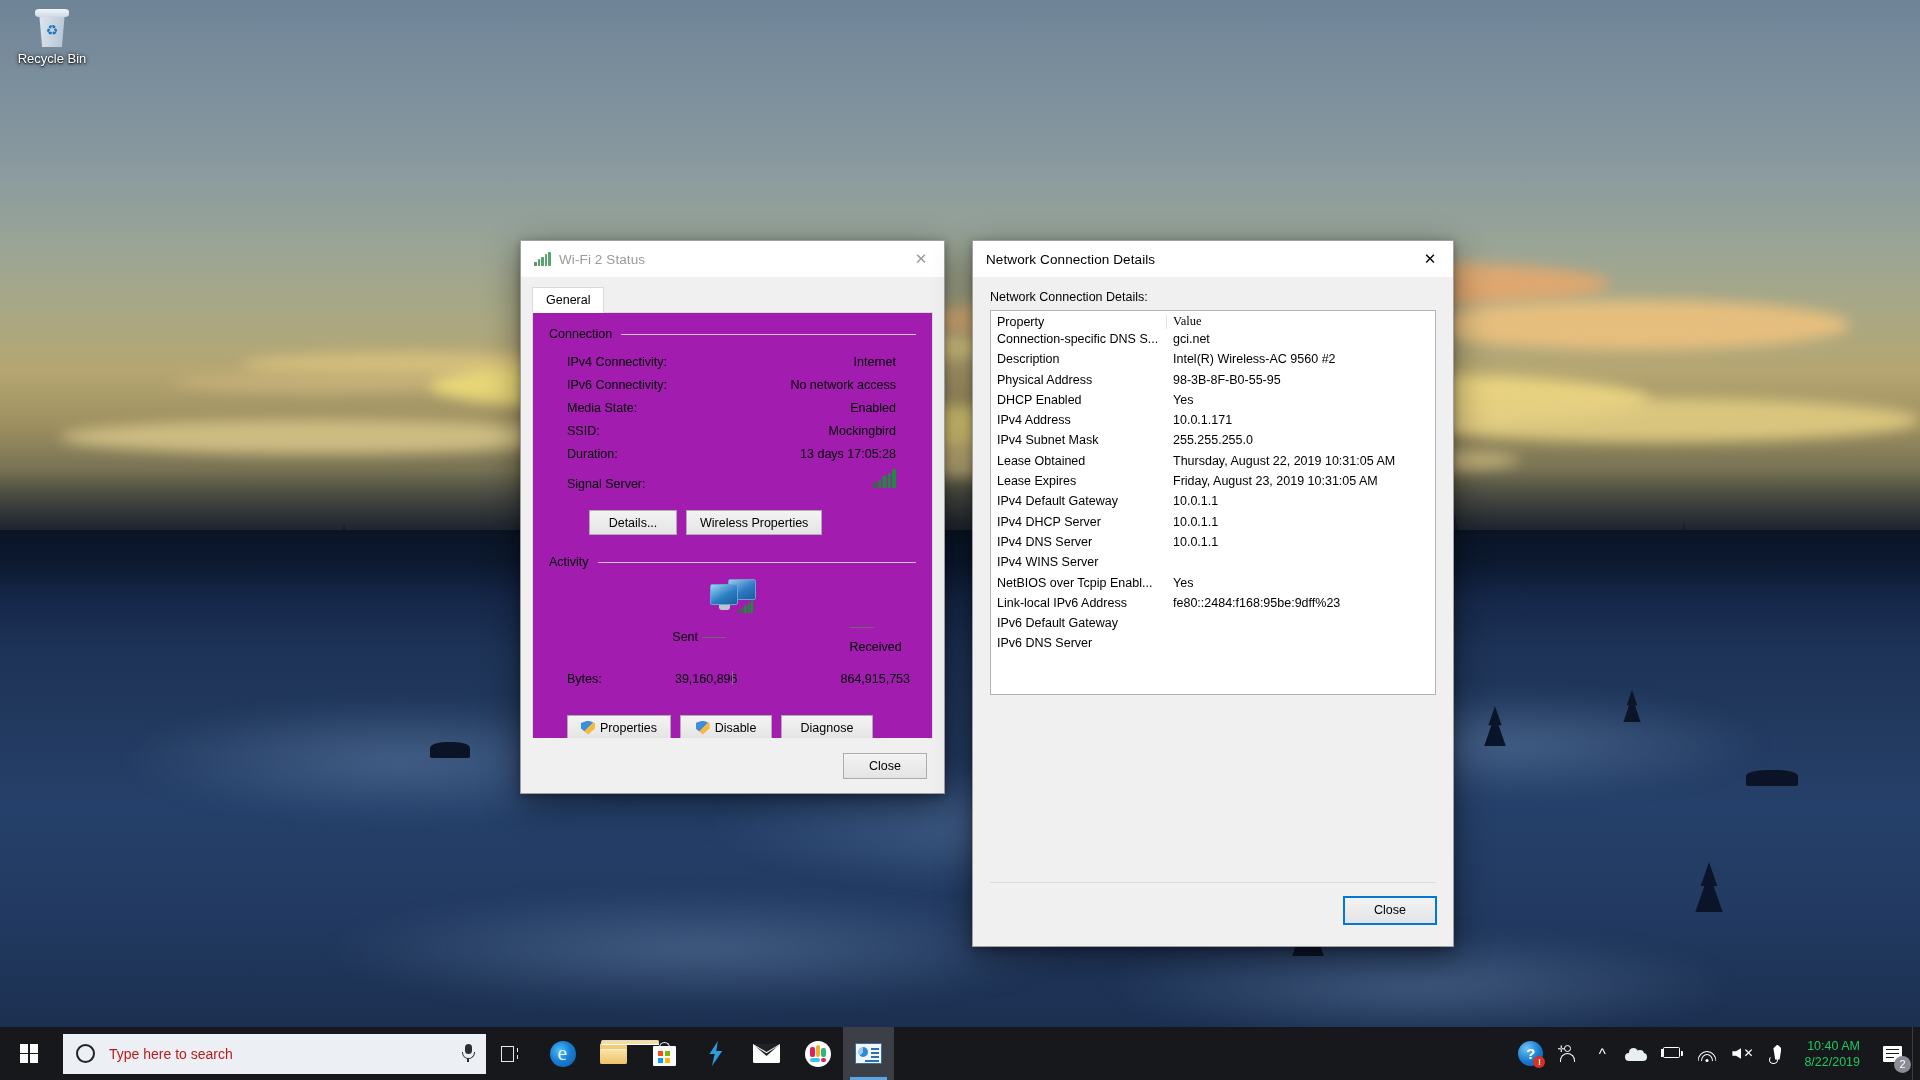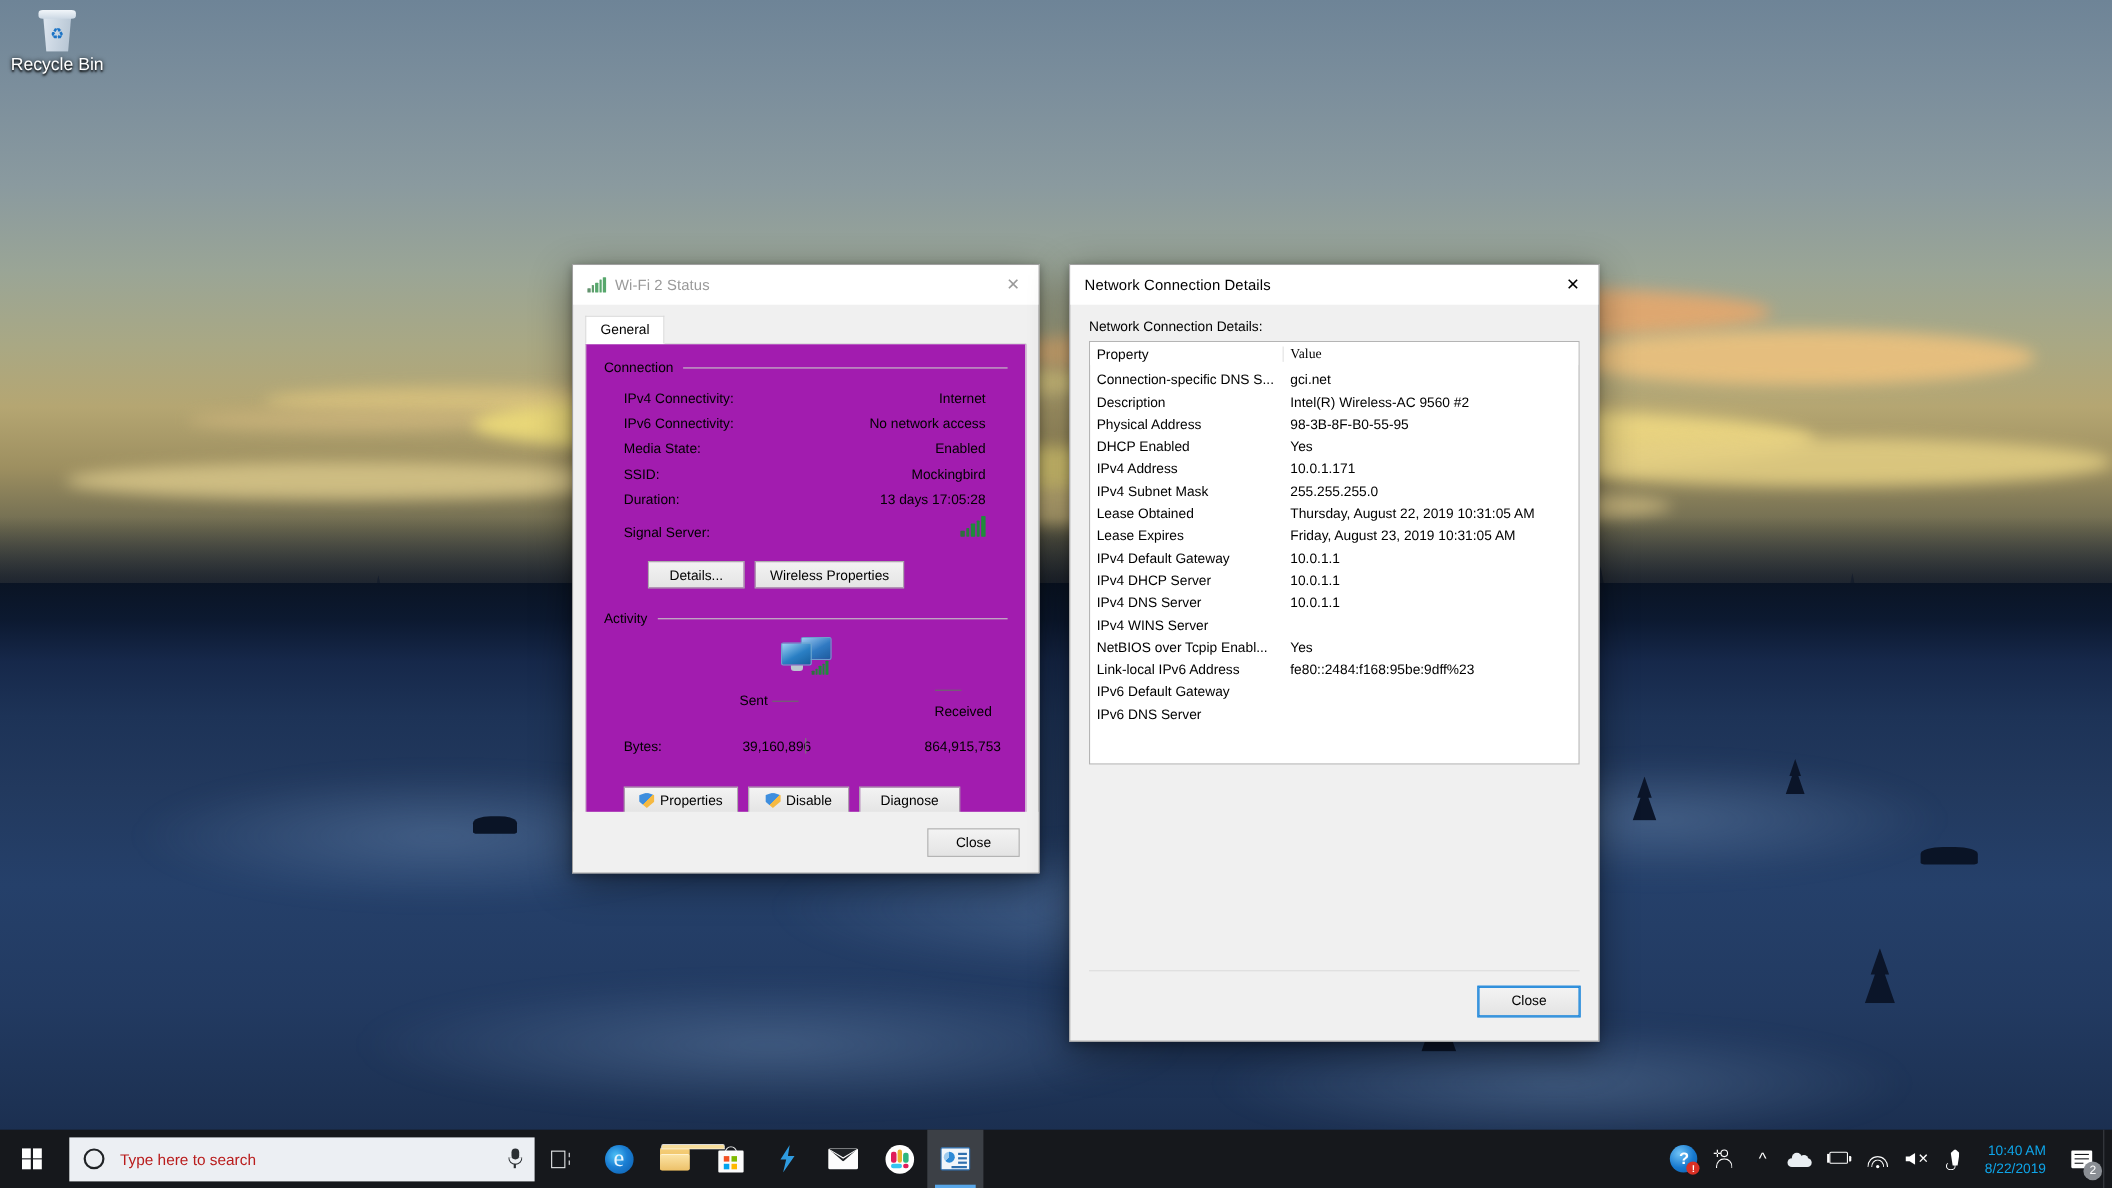--- a/index.html
+++ b/index.html
@@ -90,21 +90,21 @@
   .bin-lid {
     position:absolute; left:2px; top:1px; width:34px; height:8px;
     background:linear-gradient(180deg,#f2f6fa,#ccd8e4);
     border-radius:4px/3px;
   }
   .bin-sym {
     position:absolute; left:11px; top:14px; width:16px; height:16px;
     color:#1c74c6; font-size:14px; line-height:16px; text-align:center;
   }
   #recycle-bin .lbl {
-    font-size:16px; color:#fff; text-shadow:0 1px 2px rgba(0,0,0,.95), 0 0 4px rgba(0,0,0,.8);
+    font-size:13px; color:#fff; text-shadow:0 1px 2px rgba(0,0,0,.95), 0 0 4px rgba(0,0,0,.8);
     white-space:nowrap;
   }
 
   
   .win {
     position:absolute;
     background:#f0f0f0;
     border:1px solid #a0a0a0;
     box-shadow:0 10px 34px rgba(0,0,0,.45), 0 2px 8px rgba(0,0,0,.3);
     font-size:12.5px; color:#000;
@@ -222,21 +222,21 @@
     padding:0;
   }
   .lb-header {
     display:flex; font-size:12.5px; height:21px; align-items:center;
     background:#fff; border-bottom:0;
   }
   .lb-header .ch { padding-left:6px; }
   .lb-header .ch.c-prop { width:176px; border-right:1px solid #e2e2e2; }
   .lb-header .ch.c-val { flex:1;font-family:Liberation Serif, serif; }
   .lb-row {
-    display:flex; font-size:12.5px; height:20.3px; align-items:flex-end;
+    display:flex; font-size:12.5px; height:20.3px; align-items:flex-start;
   }
   .lb-row .cell-prop {
     width:176px; padding-left:6px; white-space:nowrap; overflow:hidden; text-overflow:ellipsis;
   }
   .lb-row .cell-val { flex:1; padding-left:6px; white-space:nowrap; overflow:hidden; }
   .ncd-footer {
     position:absolute; left:0; right:0; bottom:0; height:72px;
     display:flex; align-items:center; justify-content:flex-end; padding-right:17px;
   }
   .ncd-sep { position:absolute; left:17px; right:17px; top:8px; height:1px; background:#dcdcdc; }
@@ -401,21 +401,21 @@
   }
   .ic-speaker .x { position:absolute; left:12px; top:1px; color:#fff; font-size:12px; line-height:13px; }
   .ic-pen { width:20px; height:20px; position:relative; }
   .ic-pen .nib {
     position:absolute; left:6px; top:1px; width:8px; height:15px; background:#fff;
     clip-path:polygon(50% 0%, 100% 25%, 78% 100%, 22% 100%, 0% 25%);
   }
   .ic-pen .loop { position:absolute; left:2px; bottom:0; width:9px; height:8px; border:1.5px solid #fff; border-radius:50%; border-top-color:transparent; }
   #clock {
     height:53px; display:flex; flex-direction:column; align-items:flex-end; justify-content:center;
-    color:#0ea5e9; font-size:12.5px; line-height:16px; padding:0 12px 0 10px; cursor:default;
+    color:#22c55e; font-size:12.5px; line-height:16px; padding:0 12px 0 10px; cursor:default;
   }
   #notif-center {
     height:53px; width:40px; display:flex; align-items:center; justify-content:center;
     position:relative; cursor:default;
   }
   .ic-notif { width:19px; height:16px; position:relative; }
   .ic-notif .pg { position:absolute; inset:0; background:#fff; border-radius:1px; }
   .ic-notif .l { position:absolute; left:3px; height:1.6px; background:#16181c; }
   .ic-notif .l1 { top:3px; width:13px; }
   .ic-notif .l2 { top:7px; width:13px; }

